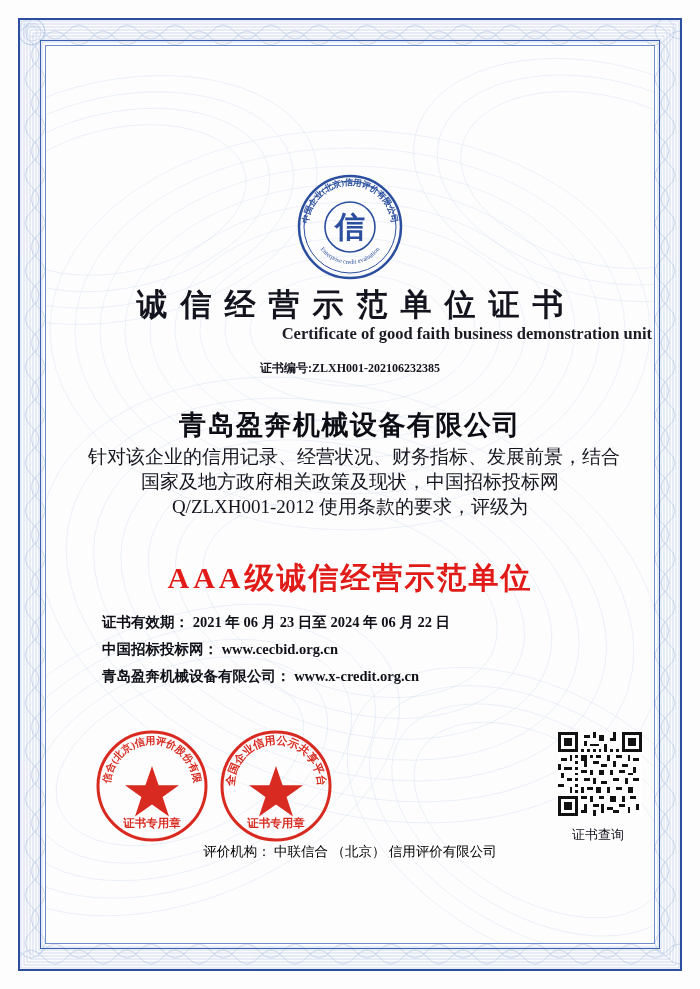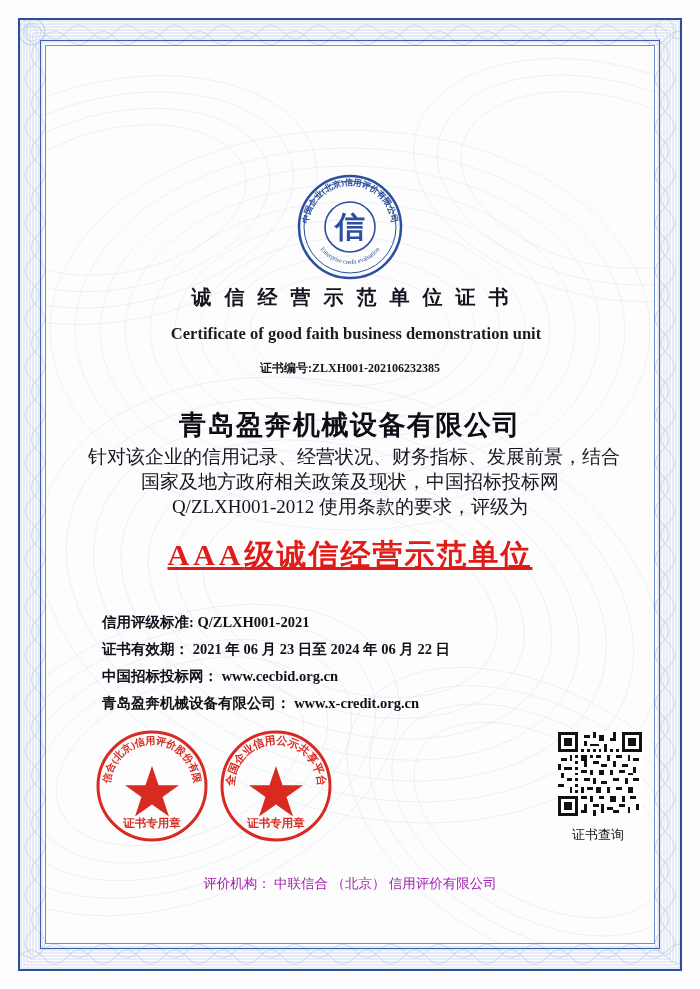--- a/index.html
+++ b/index.html
@@ -61,35 +61,36 @@
     width: 108px;
     height: 108px;
   }
   .emblem-wrap svg { display: block; }
 
   
   .title-cn {
     position: absolute;
     top: 236px;
     left: 0; right: 0;
-    font-size: 20px;
+    font-size: 31px;
     letter-spacing: 13px;
     font-weight: bold;
     color: #14141e;
     font-family: "Liberation Serif", serif;
     text-indent: 13px;
   }
   .title-en {
     position: absolute;
     top: 276px;
     left: 12px; right: 0;
     font-size: 16.5px;
     font-weight: bold;
     color: #1b1b24;
     font-family: "Liberation Serif", serif;
+    text-align: right;
   }
   .cert-no {
     position: absolute;
     top: 312px;
     left: 0; right: 0;
     font-size: 12px;
     color: #14141e;
     font-weight: bold;
     font-family: "Liberation Serif", serif;
   }
@@ -111,28 +112,27 @@
     left: 40px; right: 40px;
     font-size: 19px;
     line-height: 25px;
     color: #15151f;
     font-family: "Liberation Serif", serif;
   }
   .body-text div { white-space: nowrap; }
 
   .grade {
     position: absolute;
-    top: 487px;
+    top: 510px;
     left: 0; right: 0;
     font-size: 30px;
     font-weight: bold;
     color: #e01b18;
     letter-spacing: 2px;
     font-family: "Liberation Serif", serif;
-    text-decoration: underline;
   }
   .grade .aaa {
     letter-spacing: 4px;
   }
 
   
   .info {
     position: absolute;
     top: 561px;
     left: 54px;
@@ -175,23 +175,22 @@
     font-size: 13px;
     color: #14141e;
     font-family: "Liberation Serif", serif;
   }
 
   .agency {
     position: absolute;
     top: 795px;
     left: 0; right: 0;
     font-size: 13.5px;
-    color: #a21caf;
-    font-family: "Liberation Serif", serif;
-    margin-top: 32px;
+    color: #000000;
+    font-family: "Liberation Serif", serif;
   }
 </style>
 </head>
 <body>
 
 <div class="certificate">
 
   <div class="bg-guilloche">
     <svg width="700" height="989" viewBox="0 0 700 989" xmlns="http://www.w3.org/2000/svg">
       <defs>
@@ -327,21 +326,20 @@
       <div>针对该企业的信用记录、经营状况、财务指标、发展前景，结合</div>
       <div>国家及地方政府相关政策及现状，中国招标投标网</div>
       <div>Q/ZLXH001-2012 使用条款的要求，评级为</div>
     </div>
 
     <div class="grade">
       <span class="aaa">AAA</span><span>级诚信经营示范单位</span>
     </div>
 
     <div class="info">
-      <div class="row">信用评级标准: Q/ZLXH001-2021</div>
       <div class="row">证书有效期： 2021 年 06 月 23 日至 2024 年 06 月 22 日</div>
       <div class="row url">中国招标投标网： www.cecbid.org.cn</div>
       <div class="row url">青岛盈奔机械设备有限公司： www.x-credit.org.cn</div>
     </div>
 
     <div class="seal seal-1">
       <svg width="116" height="116" viewBox="0 0 116 116" xmlns="http://www.w3.org/2000/svg">
         <defs>
           <path id="sealArc1" d="M 16,58 A 42,42 0 0 1 100,58"></path>
         </defs>

